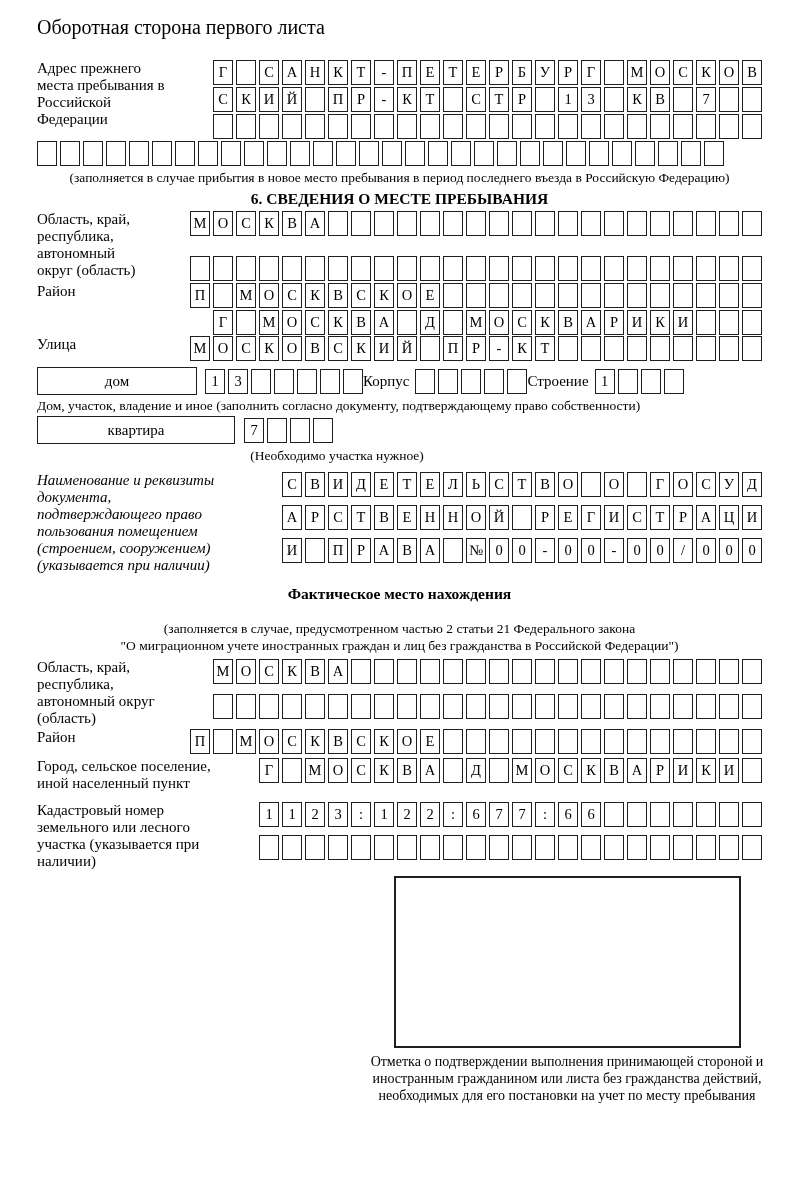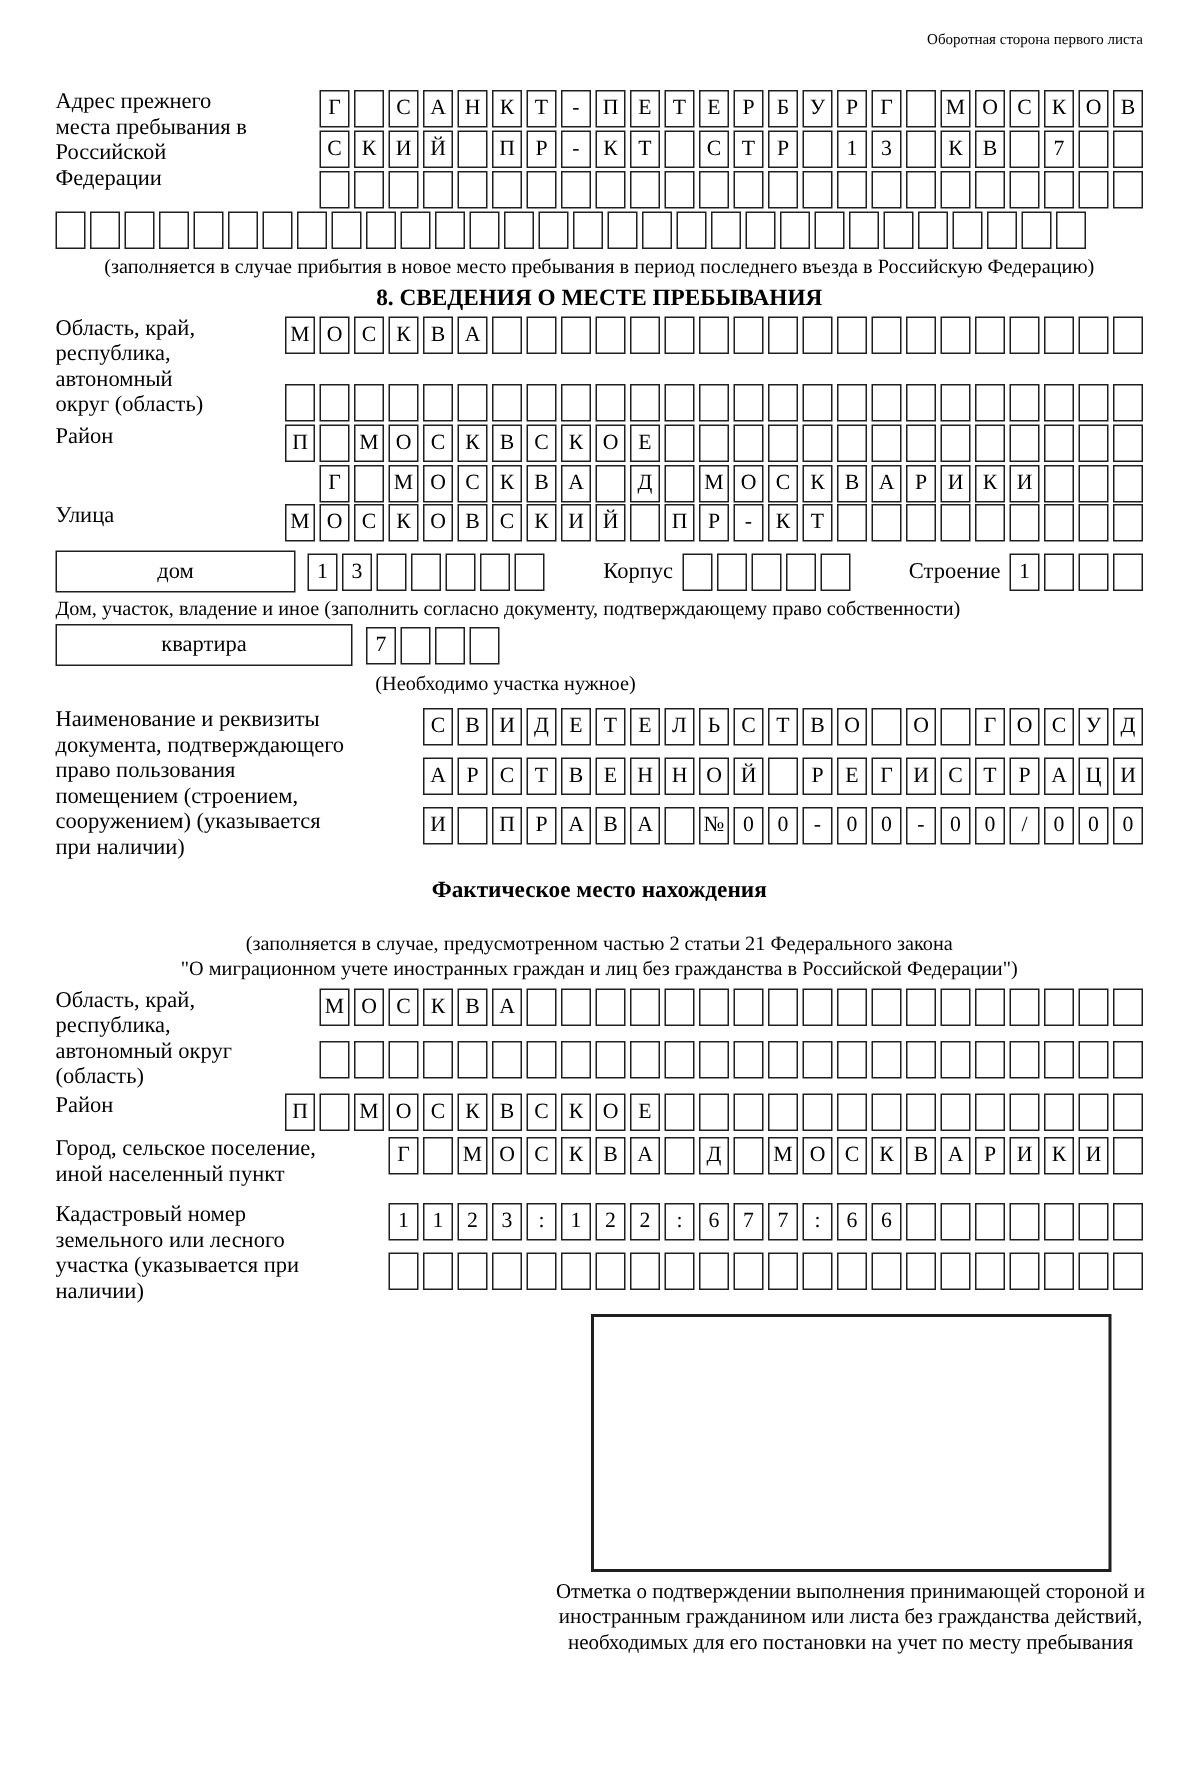--- a/index.html
+++ b/index.html
@@ -1,44 +1,44 @@
 <!DOCTYPE html>
 <html><head>
 <meta charset="utf-8">
 <style>
   html,body{margin:0;padding:0;background:#fff;}
   .page{
     position:relative;width:800px;height:1180px;background:#fff;color:#000;
     font-family:"Liberation Serif", "DejaVu Serif", serif;
     padding:18px 38px 0 37px;box-sizing:border-box;overflow:hidden;
   }
-  .hdr-right{text-align:right;font-size:10px;line-height:18px;}
+  .hdr-right{text-align:left;font-size:20px;line-height:18px;}
   .frow{display:flex;align-items:flex-start;}
   .lbl{font-size:15px;line-height:17px;flex:0 0 auto;}
   .w130{width:130px;} .w112{width:112px;} .w125{width:125px;} .w120{width:122px;}
-  .w185{width:188px;} .w190{width:196px;} .w160{width:165px;}
+  .w185{width:188px;} .w190{width:196px;font-style:italic;} .w160{width:165px;}
   .cells{display:flex;gap:3px;flex:0 0 auto;}
   .cellcol{display:flex;flex-direction:column;align-items:flex-end;}
   .ml-auto{margin-left:auto;}
   .cell{
     width:18px;height:23px;border:1.5px solid #1f1f1f;background:#fff;
     display:inline-flex;align-items:center;justify-content:center;
     font-size:14.5px;flex:0 0 auto;box-sizing:content-box;
   }
   .note{font-size:13.5px;line-height:17px;}
   .center{text-align:center;}
   .sec-title{font-weight:bold;text-align:center;font-size:15.5px;line-height:20px;}
   .widebox{
     border:1.5px solid #1f1f1f;height:26px;display:flex;align-items:center;
     justify-content:center;font-size:15px;background:#fff;flex:0 0 auto;box-sizing:content-box;
   }
   .wb-dom{width:158px;} .wb-kv{width:196px;}
   .group{display:flex;align-items:center;}
   .inline-lbl{font-size:15px;margin:0 6px 0 0;white-space:nowrap;}
-  .house-row{display:flex;align-items:center;justify-content:space-between;}
+  .house-row{display:flex;align-items:center;}
   .kv-row{display:flex;align-items:center;}
   .stay-row{display:flex;align-items:center;font-size:15px;}
   .stay-row .cell{margin:0 10px 0 8px;}
   .stay-note{margin-left:120px;width:360px;text-align:center;}
   .bigbox{border:2px solid #1f1f1f;width:347px;height:172px;margin-left:357px;background:#fff;box-sizing:border-box;}
   .caption{margin-left:300px;width:460px;text-align:center;font-size:14px;line-height:17px;}
   
   .m-addr{margin-top:24px;}
   .addr-col{gap:2px;}
   .m-row4{margin-top:2px;}
@@ -181,21 +181,21 @@
       <span class="cell"></span>
       <span class="cell"></span>
       <span class="cell"></span>
       <span class="cell"></span>
       <span class="cell"></span>
       <span class="cell"></span>
       <span class="cell"></span>
     </div>
   <div class="note center m-note1">(заполняется в случае прибытия в новое место пребывания в период последнего въезда в Российскую Федерацию)</div>
 
-  <div class="sec-title m-title">8. СВЕДЕНИЯ О МЕСТЕ ПРЕБЫВАНИЯ</div>
+  <div class="sec-title m-title">6. СВЕДЕНИЯ О МЕСТЕ ПРЕБЫВАНИЯ</div>
 
   <div class="frow m-reg2">
     <div class="lbl w112">Область, край, республика, автономный округ (область)</div>
     <div class="cellcol reg2-col ml-auto">
       <div class="cells">
           <span class="cell">М</span>
           <span class="cell">О</span>
           <span class="cell">С</span>
           <span class="cell">К</span>
           <span class="cell">В</span>

